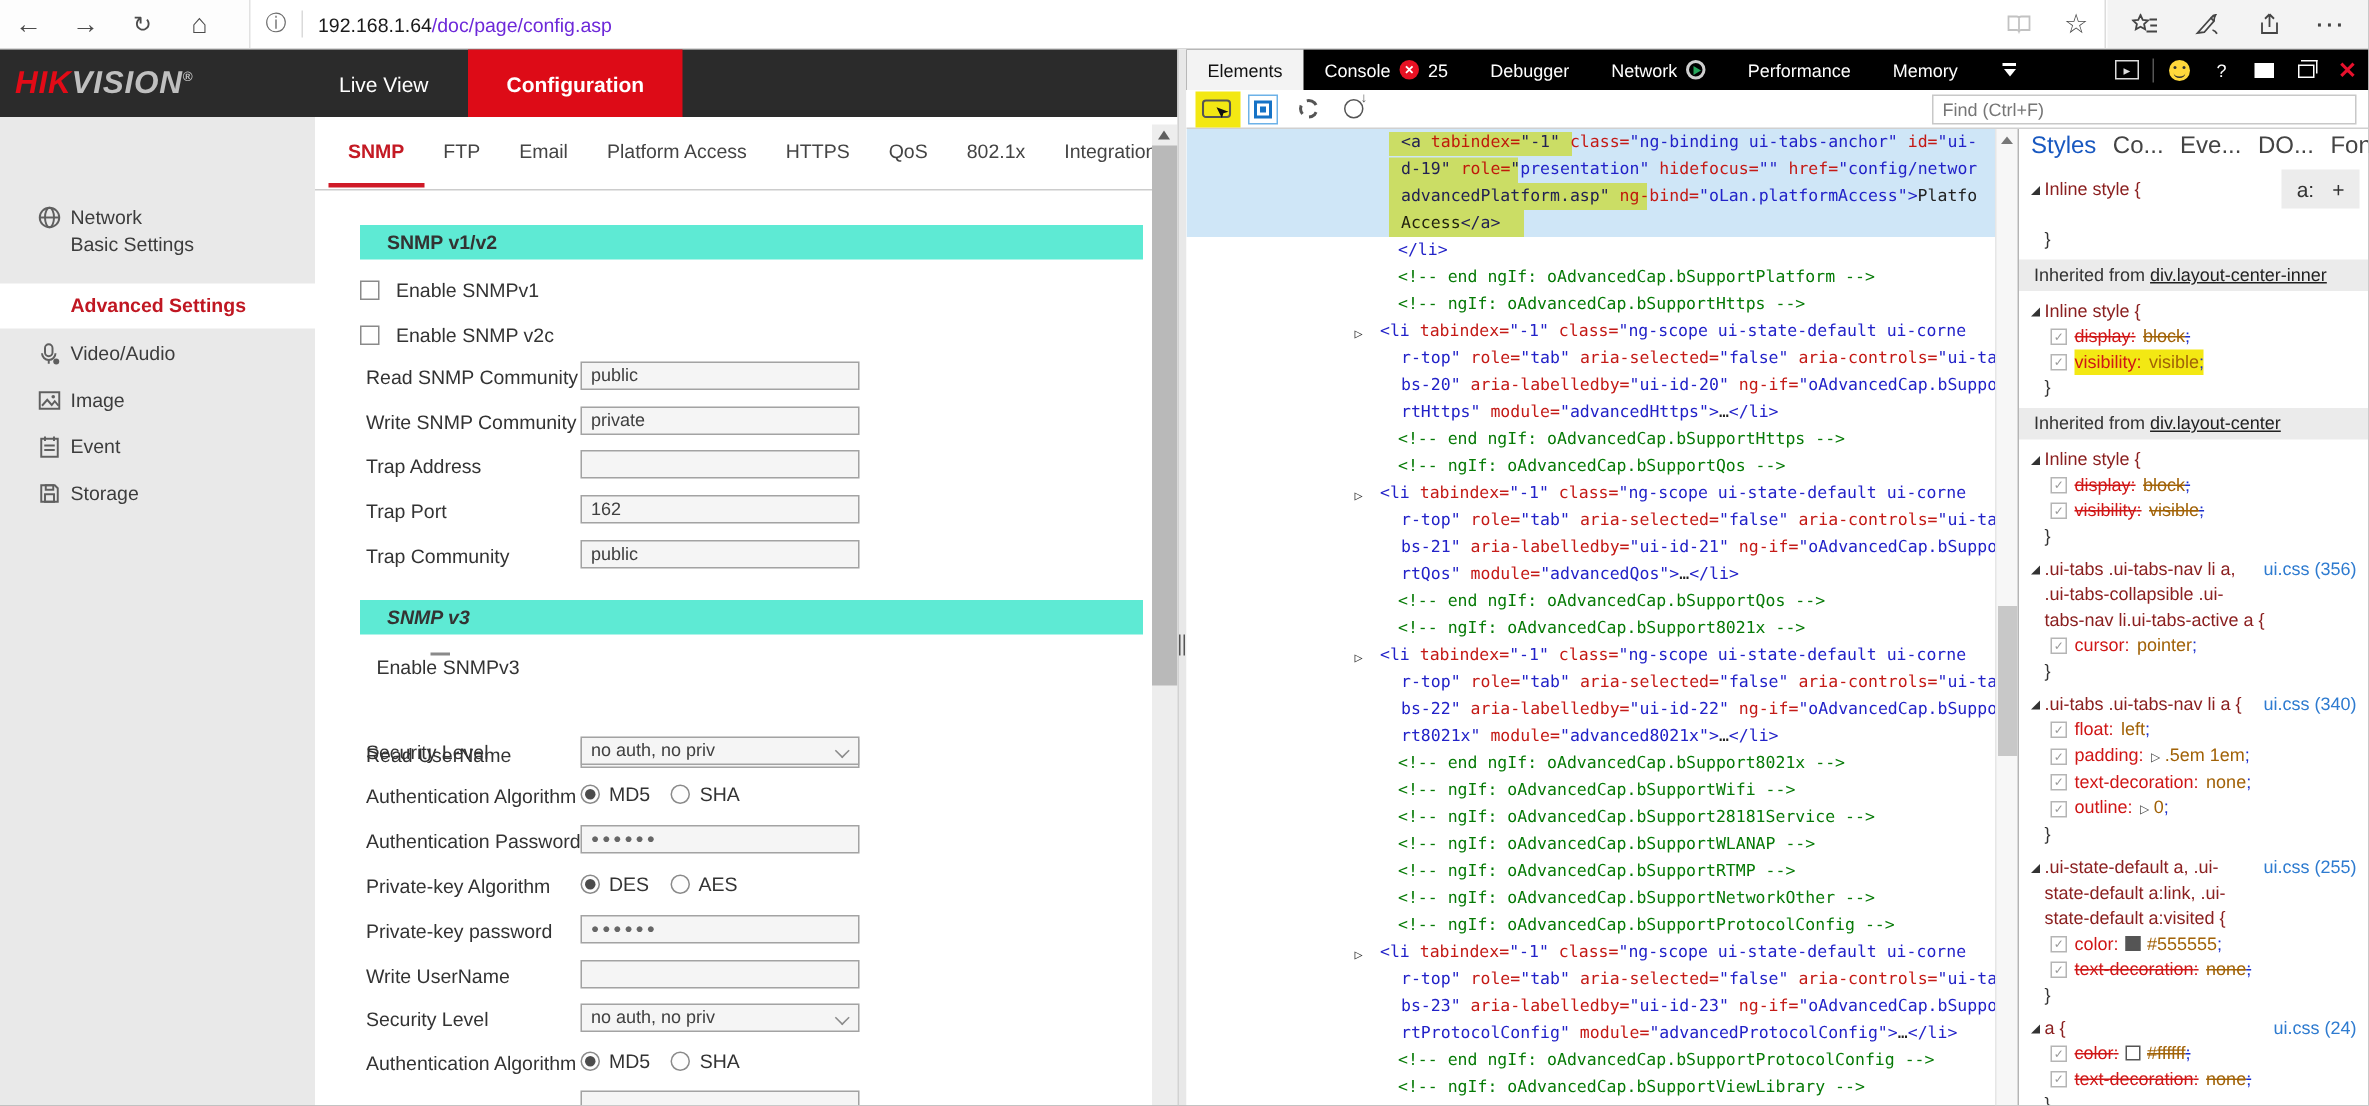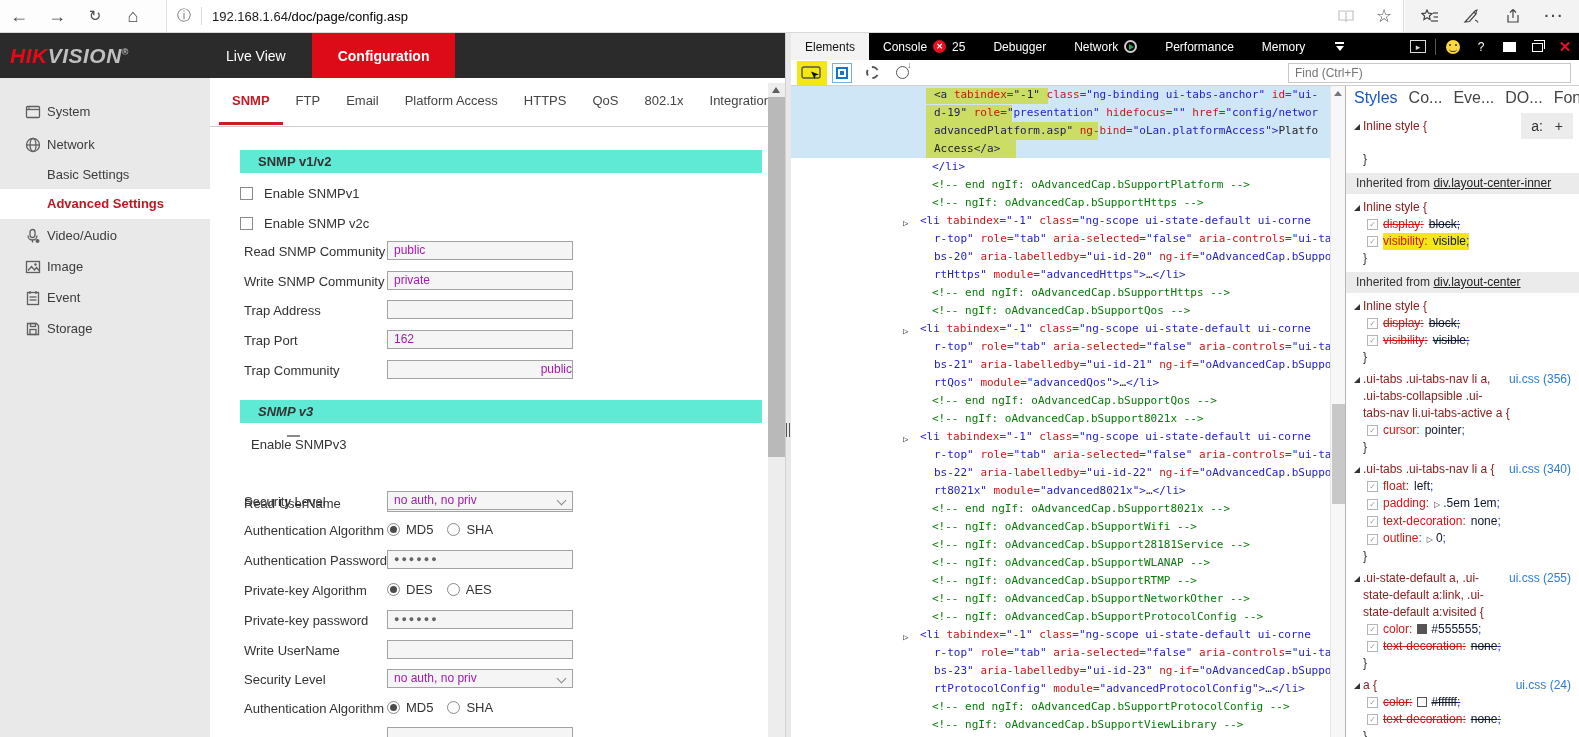--- a/index.html
+++ b/index.html
@@ -12,21 +12,21 @@
   border-bottom:1px solid #d8d8d8;display:flex;align-items:center}
 .bicon{display:inline-flex;align-items:center;justify-content:center;width:38px;height:32px;
   font-size:18px;color:#4c4c4c;cursor:pointer}
 .bicon.small{font-size:15px}
 .addr{position:absolute;left:166px;top:0;width:1238px;height:32px;display:flex;align-items:center;
   border-left:1px solid #e2e2e2;border-right:1px solid #dcdcdc;background:#fff}
 .addr .info{width:34px;text-align:center;font-size:14px;color:#6d6d6d}
 .addr .adiv{width:1px;height:18px;background:#dadada;margin-right:10px}
 .url{font-size:13px;white-space:nowrap}
 .url .host{color:#1b1b1b}
-.url .path{color:#000000}
+.url .path{color:#6d28d9}
 .addr .spacer{flex:1}
 .bar-right{position:absolute;right:0;top:0;width:174px;height:32px;background:#f3f3f3;
   display:flex;align-items:center;justify-content:space-evenly}
 .bar-right .bicon{width:34px}
 .dots{font-weight:bold;letter-spacing:2px;font-size:14px;color:#444}
 
 
 .hik-header{position:absolute;left:0;top:33px;width:785px;height:45px;background:#2b2b2b;display:flex;align-items:center}
 .logo{margin-left:10px;font-style:italic;font-weight:bold;font-size:21px;letter-spacing:.5px;white-space:nowrap}
 .logo .hik{color:#e30b17}.logo .vis{color:#bfbfbf}.logo .reg{color:#bfbfbf;font-size:9px;vertical-align:super;font-style:normal}
@@ -50,21 +50,21 @@
   white-space:nowrap;cursor:pointer;border-bottom:3px solid transparent}
 .ctab.on{color:#c41a24;font-weight:bold;border-bottom:3px solid #cf1a27}
 .band{position:absolute;left:30px;width:522px;height:23px;background:#5eead4;font-weight:bold;
   font-size:13px;line-height:23px;padding-left:18px;color:#333}
 .cbrow{position:absolute;left:30px;height:16px;display:flex;align-items:center}
 .chk{width:13px;height:13px;border:1px solid #8a8a8a;background:#fff;display:inline-block;cursor:pointer}
 .cbrow .lb{margin-left:11px;font-size:13px;color:#333}
 .frow{position:absolute;left:0;width:100%;height:20px}
 .frow .lb{position:absolute;left:34px;top:3px;font-size:13px;color:#333}
 .ibox{position:absolute;left:177px;top:0;width:186px;height:19px;background:#f5f5f5;
-  border:1px solid #a3a3a3;font-size:12px;color:#a21caf;line-height:17px;padding-left:6px;overflow:hidden;white-space:nowrap}
+  border:1px solid #a3a3a3;font-size:12px;color:#404040;line-height:17px;padding-left:6px;overflow:hidden;white-space:nowrap}
 .ibox.pw{letter-spacing:2px;font-size:9px;line-height:17px;color:#666}
 .sel-chev{position:absolute;right:7px;top:5px;width:7px;height:7px;border-right:1.5px solid #8a8a8a;
   border-bottom:1.5px solid #8a8a8a;transform:rotate(45deg)}
 .rgroup{position:absolute;left:177px;top:2px;display:flex;align-items:center}
 .radio{width:13px;height:13px;border:1px solid #8a8a8a;border-radius:50%;background:#fdfdfd;display:inline-block;cursor:pointer}
 .radio.on::after{content:'';display:block;width:7px;height:7px;border-radius:50%;background:#4c4c4c;margin:2px}
 .rlb{margin:0 14px 0 6px;font-size:13px;color:#333}
 
 
 .pg-scroll{position:absolute;left:768px;top:83px;width:17px;height:654px;background:#ededed}
@@ -140,21 +140,21 @@
 .st-tools span{cursor:pointer}
 .st-body{position:absolute;left:0;top:26px;width:100%;bottom:0;padding:6px 8px;overflow:hidden;font-size:12px;line-height:17px}
 .rule{margin-bottom:5px}
 .sline{display:flex;color:#8b2020}
 .sline .tri{width:0;height:0;border-bottom:6px solid #333;border-left:6px solid transparent;margin:6px 3px 0 0}
 .sline.cont{padding-left:9px}
 .origin{margin-left:auto;color:#2e7bd0;cursor:pointer}
 .prop{padding-left:13px;display:flex;align-items:center}
 .scb{width:11px;height:11px;border:1px solid #b5b5b5;background:#fff;display:inline-flex;align-items:center;justify-content:center;
   font-size:8px;color:#9a9a9a;margin-right:5px;flex:none;cursor:pointer}
-.sp-name{color:#d01616}.sp-val{color:#0f172a}
+.sp-name{color:#d01616}.sp-val{color:#a16207}
 .struck .sp-name,.struck .sp-val,.struck .sp-colon,.struck .sp-semi{text-decoration:line-through}
 .sp-colon{color:#d01616;margin-right:5px}.sp-semi{color:#1a2ecc}
 .hlprop{background:#f3e813}
 .swatch{display:inline-block;width:10px;height:10px;border:1px solid #555;margin-right:4px;vertical-align:-1px}
 .exp{font-size:8px;color:#444;margin-right:3px}
 .closebrace{color:#333;padding-left:9px}
 .inh{background:#ebebeb;margin:5px -8px;padding:2px 10px;color:#333}
 .inh a{color:#222;text-decoration:underline;cursor:pointer}
 
 
@@ -220,41 +220,31 @@
       <div class="nav-tab">
           <span>Live View</span>
         </div>
       <div class="nav-tab on">
           <span>Configuration</span>
         </div>
     </div>
   </div>
 
   <div class="sidebar">
-      <div class="sb-item" style="top: 19px;">
-        <span class="sb-ic">
-          <svg width="18" height="18" viewBox="0 0 18 18" fill="none" stroke="#5f5f5f" stroke-width="1.3">
-            <rect x="2.5" y="3.5" width="13" height="11" rx="1"></rect>
-            <line x1="2.5" y1="6.5" x2="15.5" y2="6.5"></line>
-            <line x1="4.3" y1="5" x2="5.6" y2="5"></line>
-          </svg>
-        </span>
-        <span class="sb-lb">System</span>
-      </div>
       <div class="sb-item" style="top: 52px;">
         <span class="sb-ic">
           <svg width="18" height="18" viewBox="0 0 18 18" fill="none" stroke="#5f5f5f" stroke-width="1.3">
             <circle cx="9" cy="9" r="6.5"></circle>
             <ellipse cx="9" cy="9" rx="3" ry="6.5"></ellipse>
             <line x1="2.5" y1="9" x2="15.5" y2="9"></line>
           </svg>
         </span>
         <span class="sb-lb">Network</span>
       </div>
-      <div class="sb-item" style="top: 82px; text-align: right;">
+      <div class="sb-item" style="top: 70px; text-align: right;">
         <span class="sb-lb">Basic Settings</span>
       </div>
       <div class="sb-item on" style="top: 111px;">
         <span class="sb-lb">Advanced Settings</span>
       </div>
       <div class="sb-item" style="top: 143px;">
         <span class="sb-ic">
           <svg width="18" height="18" viewBox="0 0 18 18" fill="none" stroke="#5f5f5f" stroke-width="1.3">
             <rect x="6" y="2.5" width="5" height="8" rx="2.5"></rect>
             <path d="M4 8.5 a4.5 4.5 0 0 0 9 0"></path>
@@ -344,21 +334,21 @@
           <div class="ibox">private</div>
         </div>
         <div class="frow" style="top: 222px;">
           <span class="lb">Trap Address</span>
           <div class="ibox"></div>
         </div>
         <div class="frow" style="top: 252px;">
           <span class="lb">Trap Port</span>
           <div class="ibox">162</div>
         </div>
-        <div class="frow" style="top: 282px; text-align: right;">
+        <div class="frow" style="top: 282px;">
           <span class="lb">Trap Community</span>
           <div class="ibox">public</div>
         </div>
         <div class="band" style="top: 322px; font-style: italic;">SNMP v3</div>
         <div class="cbrow" style="top: 357px; flex-direction: column;">
           <span class="chk"></span>
           <span class="lb">Enable SNMPv3</span>
         </div>
         <div class="frow" style="top: 383px; margin-top: 32px;">
           <span class="lb">Read UserName</span>

